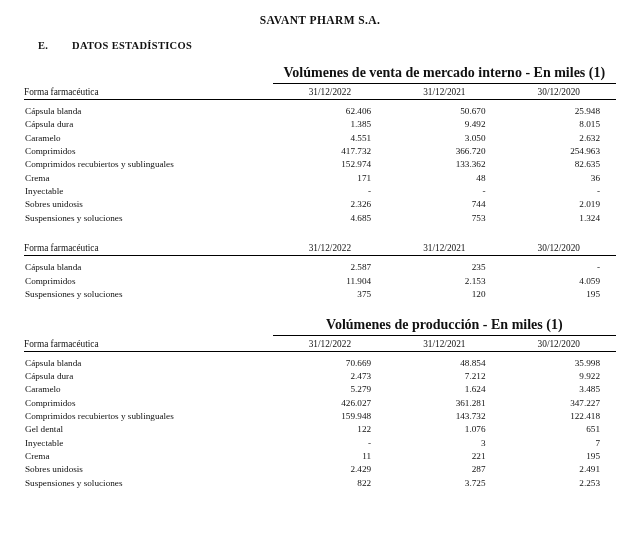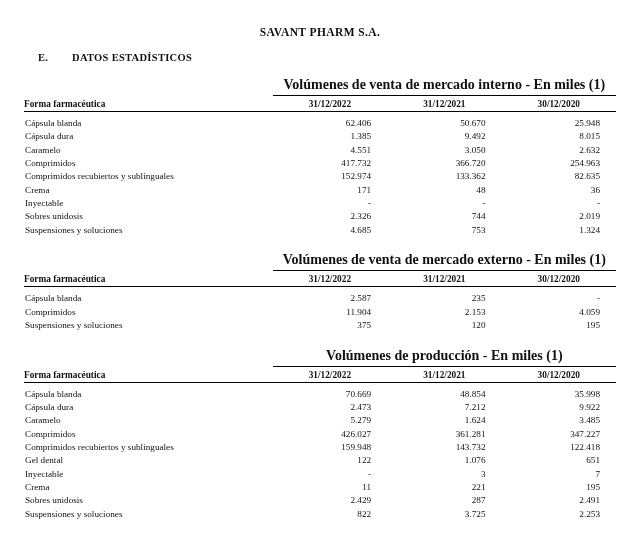--- a/index.html
+++ b/index.html
@@ -12,21 +12,21 @@
     background: #ffffff;
     font-family: "Liberation Serif", serif;
     color: #111111;
     overflow: hidden;
   }
   .page {
     position: relative;
     width: 640px;
     height: 554px;
     box-sizing: border-box;
-    padding: 22px 24px 0 24px;
+    padding: 10px 24px 0 24px;
   }
   .doc-title {
     text-align: center;
     font-weight: bold;
     font-size: 11.5px;
     letter-spacing: 0.4px;
     margin: 4px 0 14px 0;
   }
   .section-head {
     display: flex;
@@ -54,21 +54,21 @@
     text-align: center;
     font-weight: bold;
     font-size: 14px;
     padding: 0 0 2px 0;
     border-bottom: 1px solid #000;
   }
   .caption-row td.spacer {
     border-bottom: none;
   }
   .head-row td {
-    font-weight: bold;
+    font-weight: normal;
     font-size: 9.3px;
     padding: 3px 0 2px 0;
     border-bottom: 1px solid #000;
     text-align: center;
   }
   .head-row td.left {
     text-align: left;
     border-bottom: 1px solid #000;
   }
   tbody.rows tr td {
@@ -181,24 +181,20 @@
       </div>
       <div class="block">
         <table class="data">
           <colgroup>
             <col class="c-name">
             <col class="c-num">
             <col class="c-num">
             <col class="c-num">
           </colgroup>
           <thead>
-            <tr class="caption-row">
-              <td class="spacer">&nbsp;</td>
-              <td colspan="3">Volúmenes de venta de mercado externo - En miles (1)</td>
-            </tr>
             <tr class="head-row">
               <td class="left">Forma farmacéutica</td>
               <td>31/12/2022</td>
               <td>31/12/2021</td>
               <td>30/12/2020</td>
             </tr>
           </thead>
           <tbody class="rows">
             <tr>
               <td class="name">Cápsula blanda</td>

